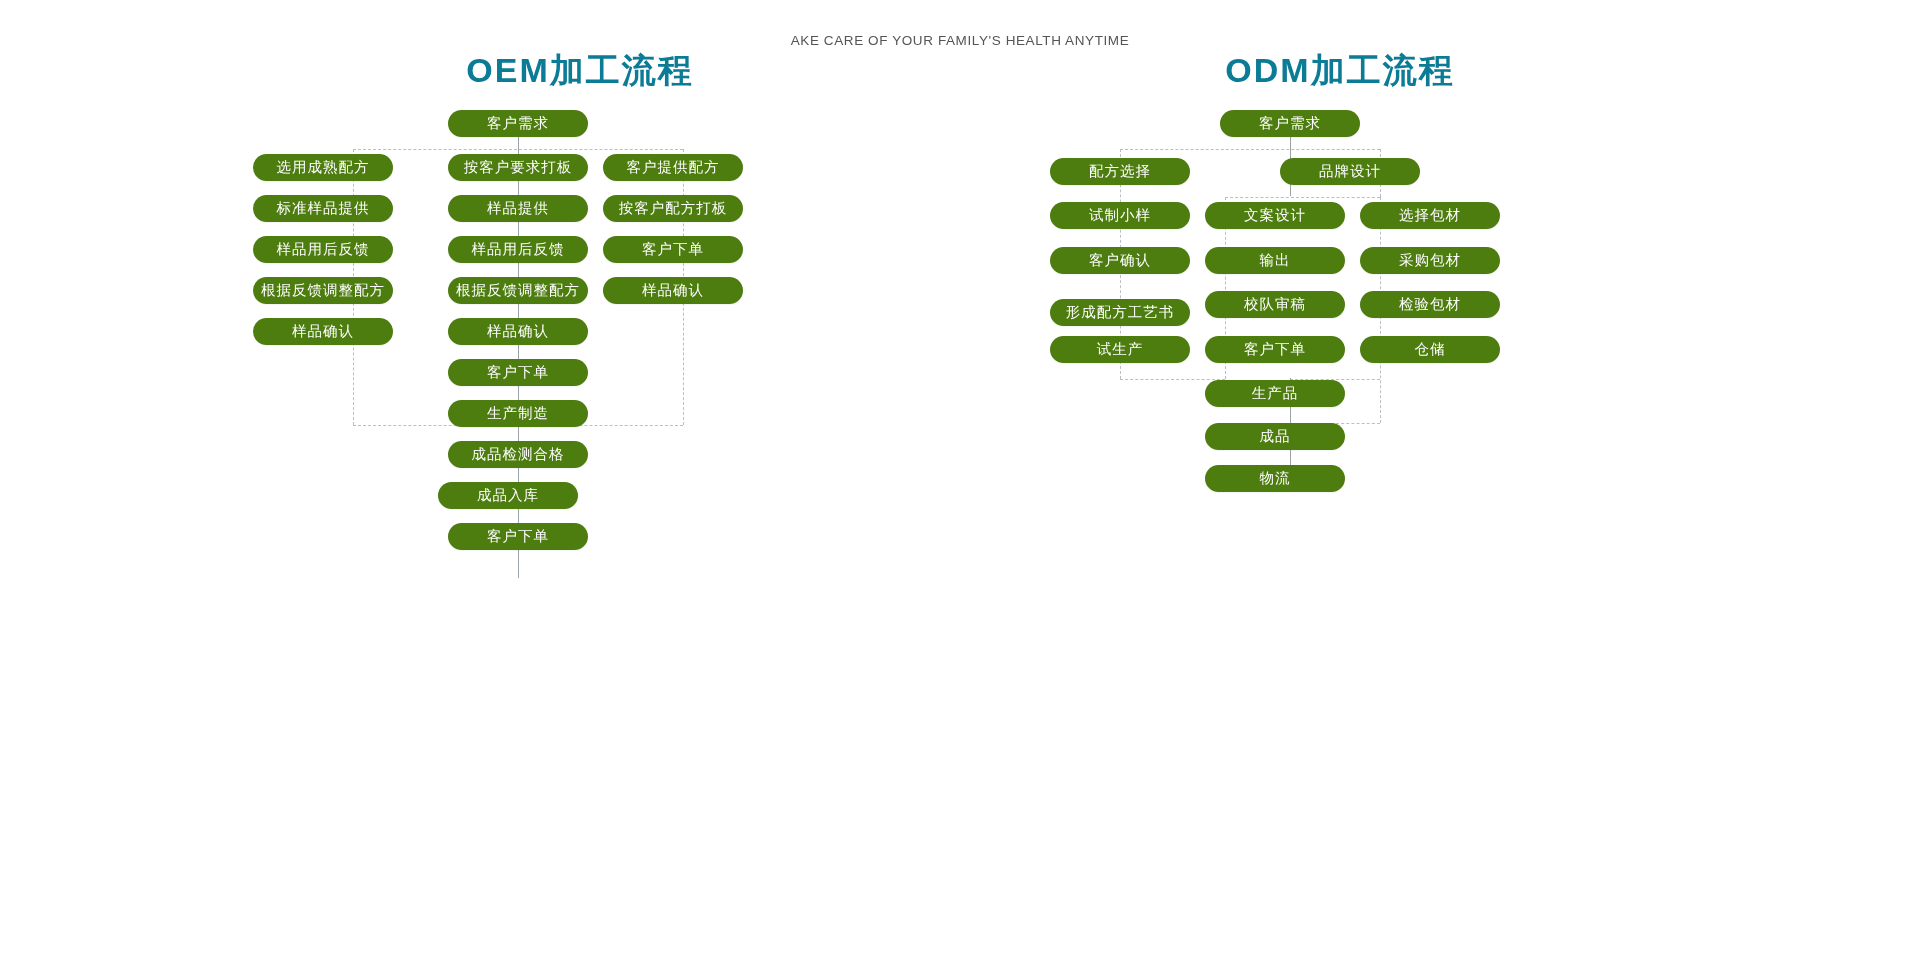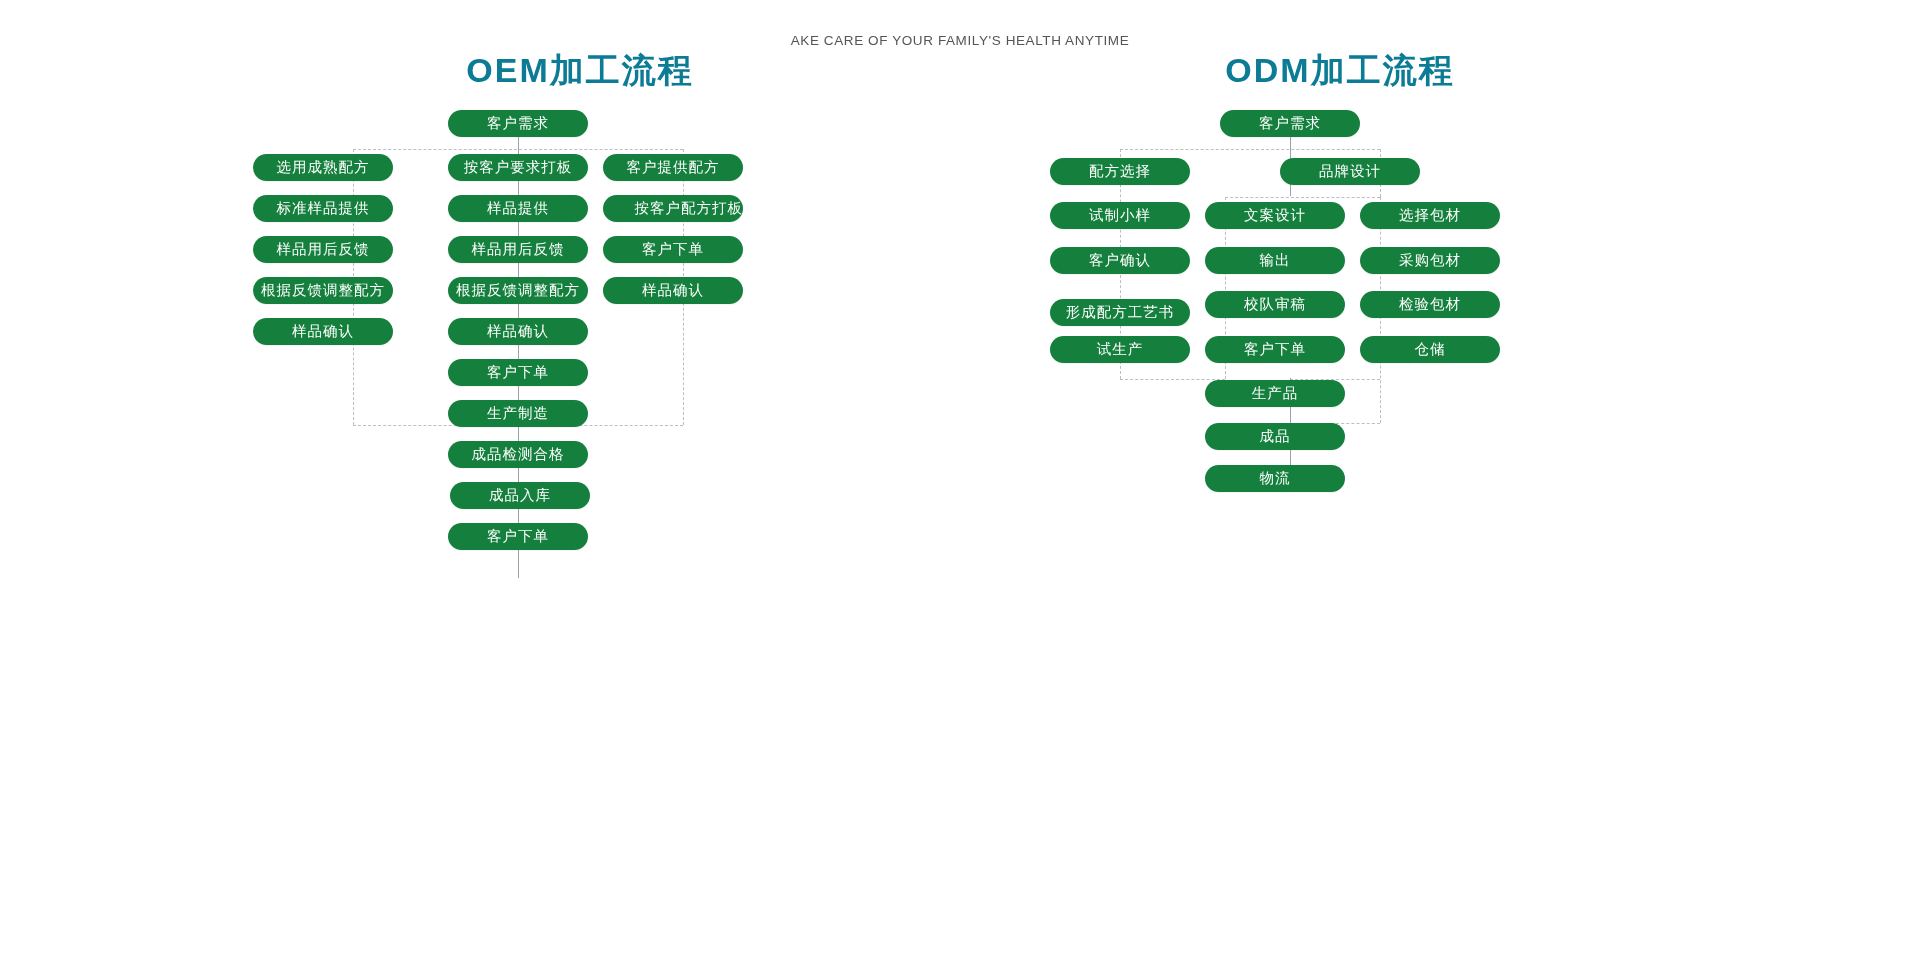--- a/index.html
+++ b/index.html
@@ -34,21 +34,21 @@
     position:absolute;top:0;width:100%;text-align:center;
     font-family:Liberation Sans, sans-serif;
     font-size:34px;color:#0b7b96;font-weight:bold;letter-spacing:2px;
   }
   #oem-section{left:240px;width:680px;}
   #odm-section{left:1000px;width:680px;}
 
   
   .node{
     position:absolute;height:27px;line-height:27px;
-    background:#15803d;color:#ffffff;border-radius:14px;
+    background:#4d7c0f;color:#ffffff;border-radius:14px;
     font-size:14.5px;text-align:center;white-space:nowrap;
     letter-spacing:1px;
     box-shadow:0 1px 1px rgba(0,0,0,.05);
   }
   .node.w140{width:140px;}
 
   
   .vline{position:absolute;width:1px;background:#9aa3a9;}
   .dash-v{position:absolute;width:0;border-left:1px dashed #b9c0c5;}
   .dash-h{position:absolute;height:0;border-top:1px dashed #b9c0c5;}
@@ -82,28 +82,28 @@
       <div class="node w140" style="left:13px;top:229px;">根据反馈调整配方</div>
       <div class="node w140" style="left:13px;top:270px;">样品确认</div>
 
       <div class="node w140" style="left:208px;top:106px;">按客户要求打板</div>
       <div class="node w140" style="left:208px;top:147px;">样品提供</div>
       <div class="node w140" style="left:208px;top:188px;">样品用后反馈</div>
       <div class="node w140" style="left:208px;top:229px;">根据反馈调整配方</div>
       <div class="node w140" style="left:208px;top:270px;">样品确认</div>
 
       <div class="node w140" style="left:363px;top:106px;">客户提供配方</div>
-      <div class="node w140" style="left:363px;top:147px;text-align:right;">按客户配方打板</div>
+      <div class="node w140" style="left:363px;top:147px;">按客户配方打板</div>
       <div class="node w140" style="left:363px;top:188px;">客户下单</div>
       <div class="node w140" style="left:363px;top:229px;">样品确认</div>
 
       <div class="node w140" style="left:208px;top:311px;">客户下单</div>
       <div class="node w140" style="left:208px;top:352px;">生产制造</div>
       <div class="node w140" style="left:208px;top:393px;">成品检测合格</div>
-      <div class="node w140" style="left:210px;top:434px;">成品入库</div>
+      <div class="node w140" style="left:198px;top:434px;">成品入库</div>
       <div class="node w140" style="left:208px;top:475px;">客户下单</div>
     </div>
 
     <div class="section" id="odm-section">
       <div class="section-title">ODM加工流程</div>
 
       <div class="dash-h" style="left:120px;top:101px;width:260px;"></div>
       <div class="dash-v" style="left:120px;top:101px;height:230px;"></div>
       <div class="dash-v" style="left:380px;top:101px;height:48px;"></div>
       <div class="dash-h" style="left:225px;top:149px;width:155px;"></div>

